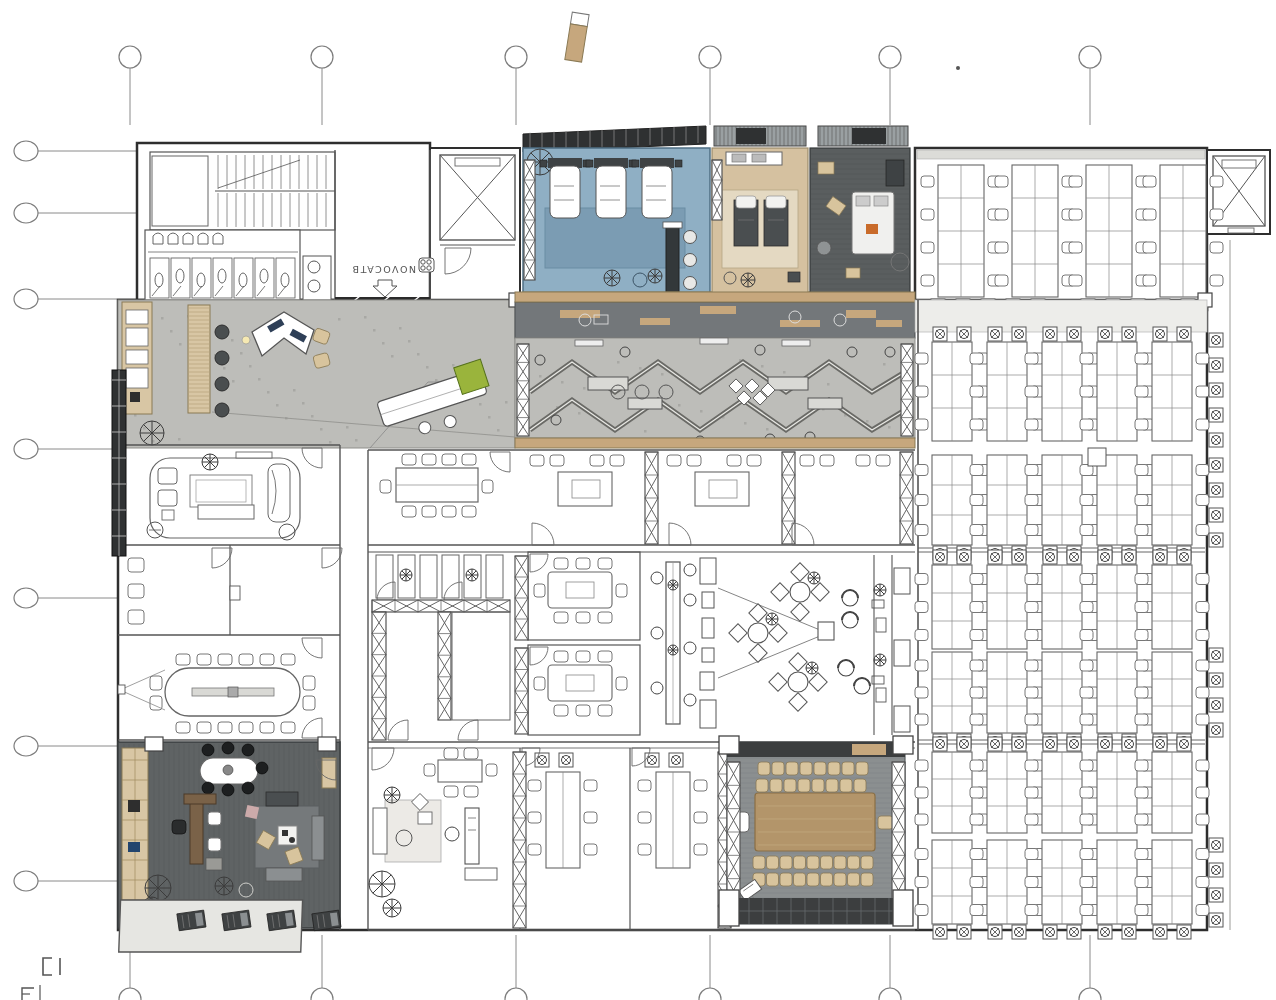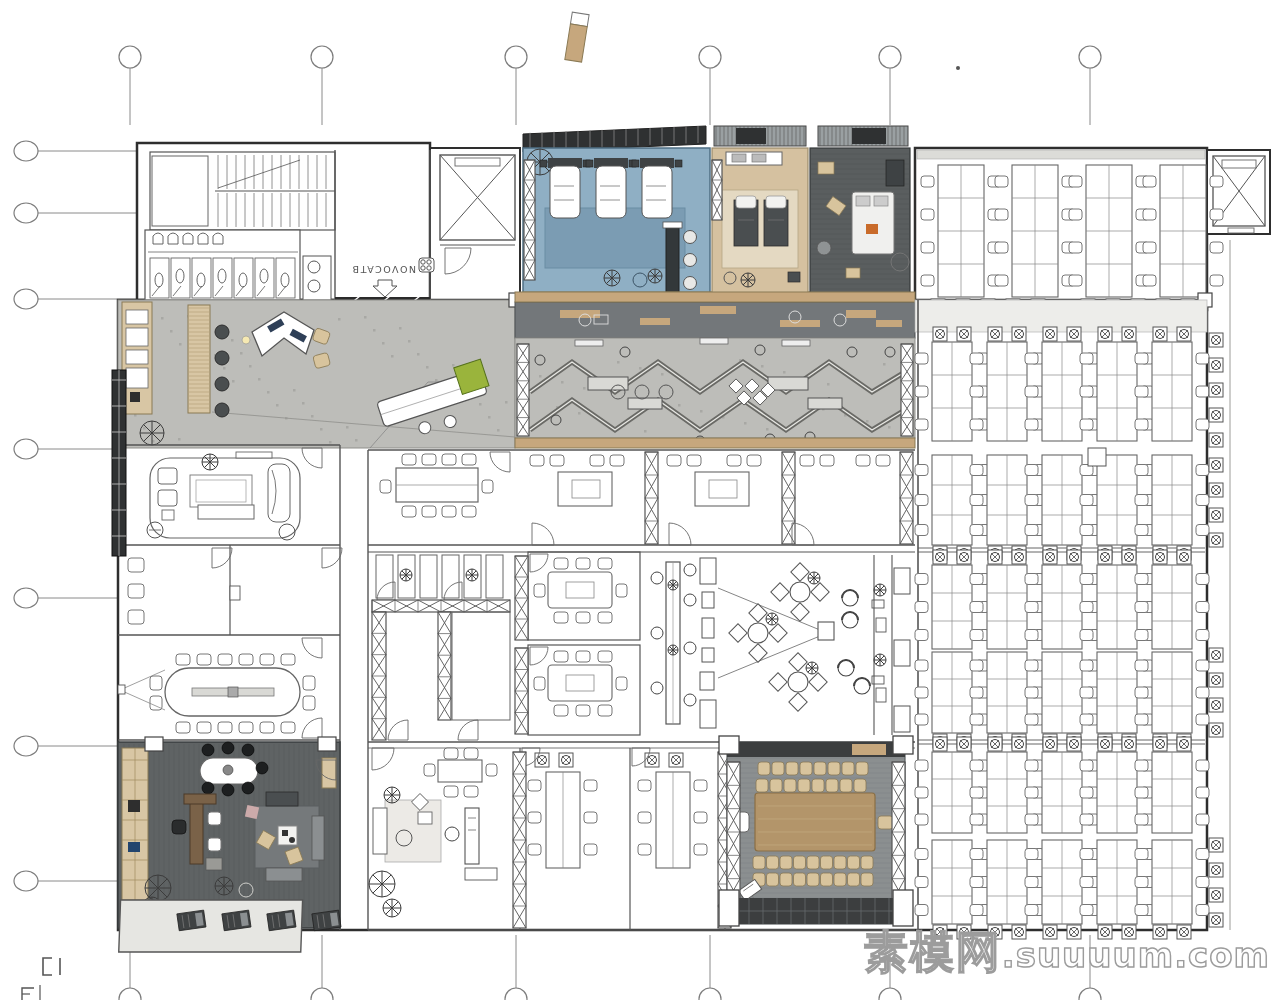--- a/index.html
+++ b/index.html
@@ -2193,16 +2193,13 @@
       </g>
       <g>
         <path d="M52 958 h-9 v17 h9" fill="none" stroke="#555" stroke-width="1.6"></path>
         <line x1="60" y1="958" x2="60" y2="975" stroke="#555" stroke-width="1.6"></line>
         <path d="M34 988 h-12 v12" fill="none" stroke="#555" stroke-width="1.4"></path>
         <line x1="22" y1="994" x2="30" y2="994" stroke="#555" stroke-width="1.2"></line>
         <line x1="40" y1="985" x2="40" y2="1000" stroke="#555" stroke-width="1.2"></line>
       </g>
     </svg>
 
-  <div class="watermark">
-    <span class="zh">素模网</span><span class="dom">.suuuum.com</span>
-  </div>
 </div>
 
 </body></html>

